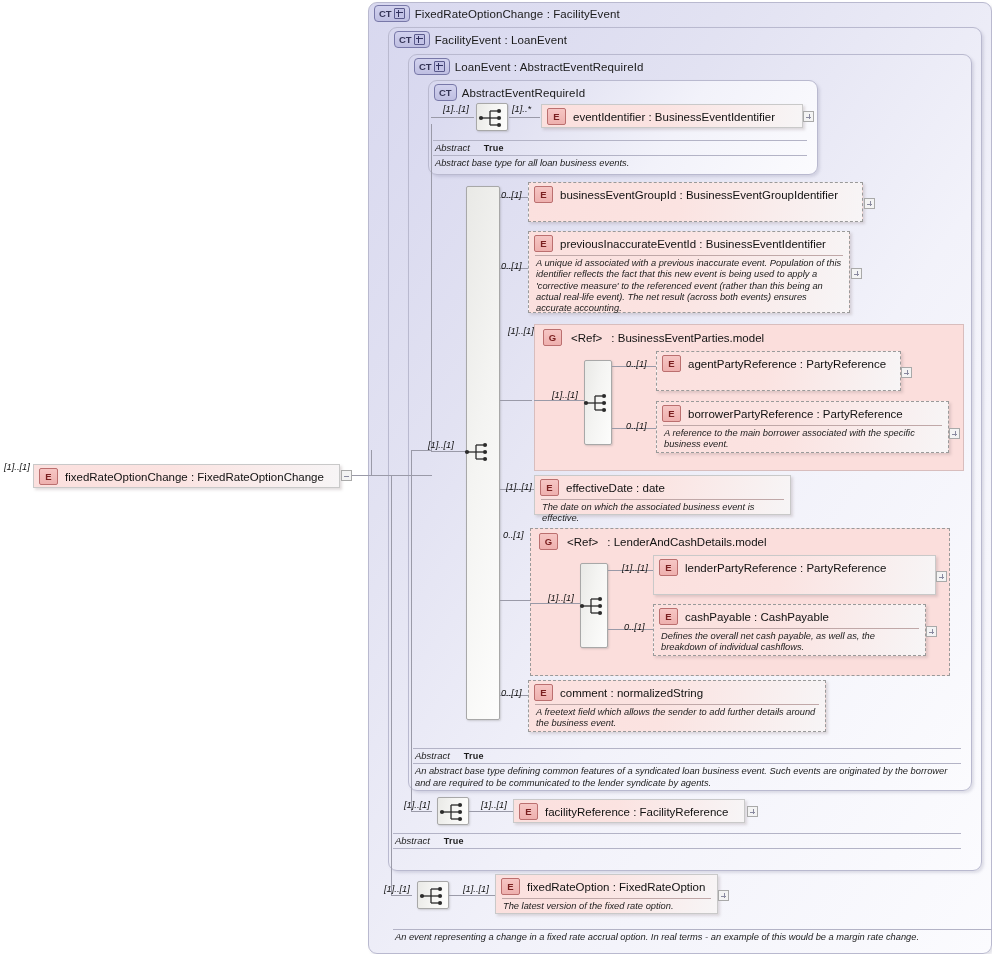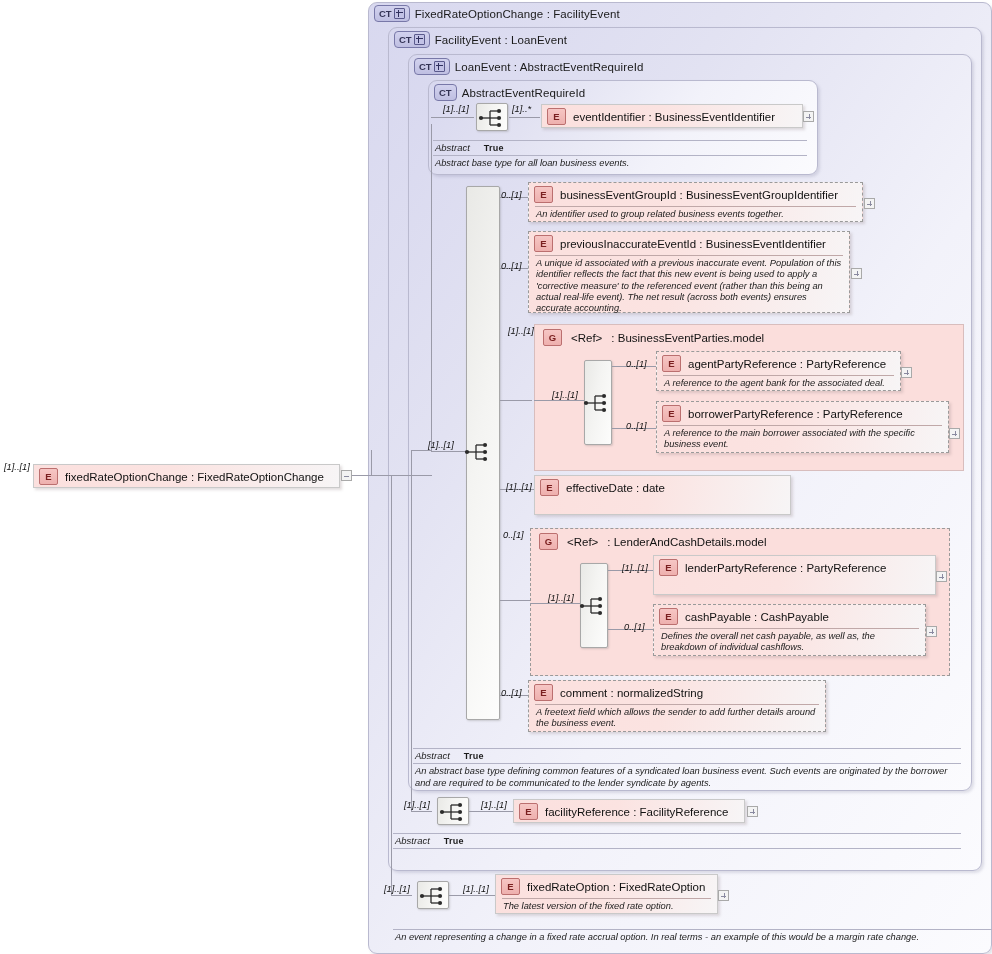--- a/index.html
+++ b/index.html
@@ -180,21 +180,20 @@
   <div class="ln lnh" style="left:500px;top:489px;width:34px;"></div>
   <div class="ln lnh" style="left:500px;top:600px;width:32px;"></div>
   <div class="ln lnh" style="left:500px;top:695px;width:31px;"></div>
 
   <div class="occ" style="left:501px;top:190px;">0..[1]</div>
   <div class="node dashed" style="left:528px;top:182px;width:335px;height:40px;">
     <div class="node-head">
       <span class="badge">E</span>
       <span class="node-label">businessEventGroupId : BusinessEventGroupIdentifier</span>
     </div>
-    <div class="node-doc">An identifier used to group related business events together.</div>
   </div>
   <div class="tog plus" style="left:864px;top:198px;"></div>
 
   <div class="occ" style="left:501px;top:261px;">0..[1]</div>
   <div class="node dashed" style="left:528px;top:231px;width:322px;height:82px;">
     <div class="node-head">
       <span class="badge">E</span>
       <span class="node-label">previousInaccurateEventId : BusinessEventIdentifier</span>
     </div>
     <div class="node-doc">A unique id associated with a previous inaccurate event. Population of this identifier reflects the fact that this new event is being used to apply a 'corrective measure' to the referenced event (rather than this being an actual real-life event). The net result (across both events) ensures accurate accounting.</div>
@@ -225,40 +224,40 @@
   <div class="ln lnh" style="left:534px;top:400px;width:50px;"></div>
   <div class="ln lnh" style="left:612px;top:366px;width:46px;"></div>
   <div class="ln lnh" style="left:612px;top:428px;width:46px;"></div>
 
   <div class="occ" style="left:626px;top:359px;">0..[1]</div>
   <div class="node dashed" style="left:656px;top:351px;width:245px;height:40px;">
     <div class="node-head">
       <span class="badge">E</span>
       <span class="node-label">agentPartyReference : PartyReference</span>
     </div>
-    <div class="node-doc">A reference to the agent bank for the associated deal.</div>
   </div>
   <div class="tog plus" style="left:901px;top:367px;"></div>
 
   <div class="occ" style="left:626px;top:421px;">0..[1]</div>
   <div class="node dashed" style="left:656px;top:401px;width:293px;height:52px;">
     <div class="node-head">
       <span class="badge">E</span>
       <span class="node-label">borrowerPartyReference : PartyReference</span>
     </div>
     <div class="node-doc">A reference to the main borrower associated with the specific business event.</div>
   </div>
   <div class="tog plus" style="left:949px;top:428px;"></div>
 
   <div class="occ" style="left:506px;top:482px;">[1]..[1]</div>
   <div class="node solid" style="left:534px;top:475px;width:257px;height:40px;">
     <div class="node-head">
       <span class="badge">E</span>
       <span class="node-label">effectiveDate : date</span>
     </div>
+    <div class="node-doc">The date on which the associated business event is effective.</div>
   </div>
 
   <div class="occ" style="left:503px;top:530px;">0..[1]</div>
   <div class="grp dashed" style="left:530px;top:528px;width:420px;height:148px;">
     <div class="grp-head">
       <span class="badge">G</span>
       <span class="grp-ref">&lt;Ref&gt;</span>
       <span class="grp-type">: LenderAndCashDetails.model</span>
     </div>
   </div>

